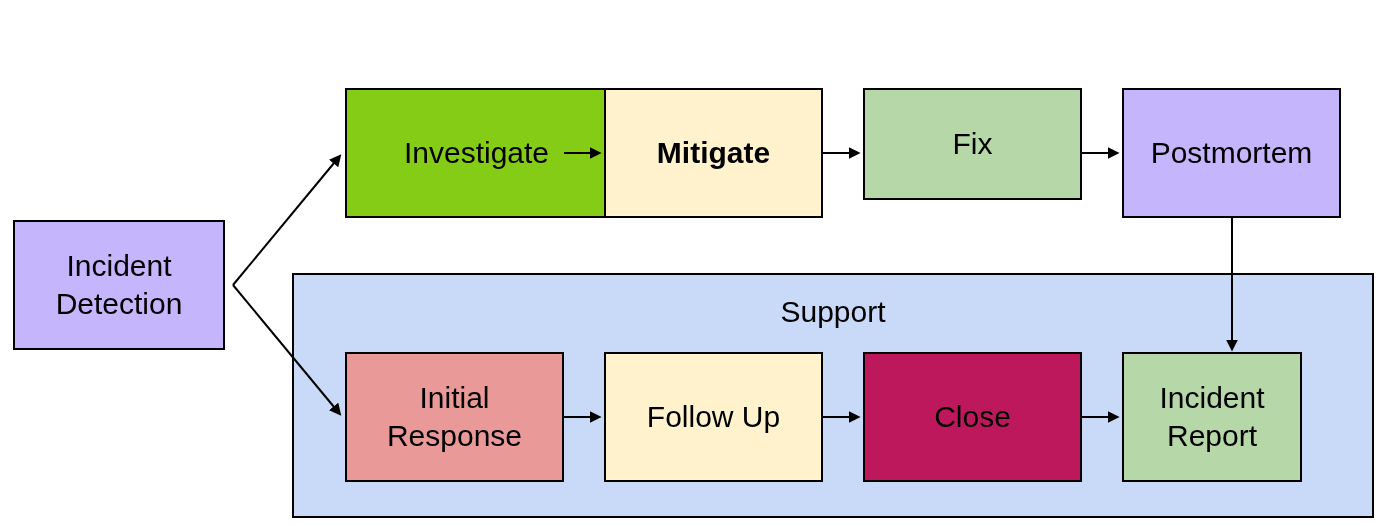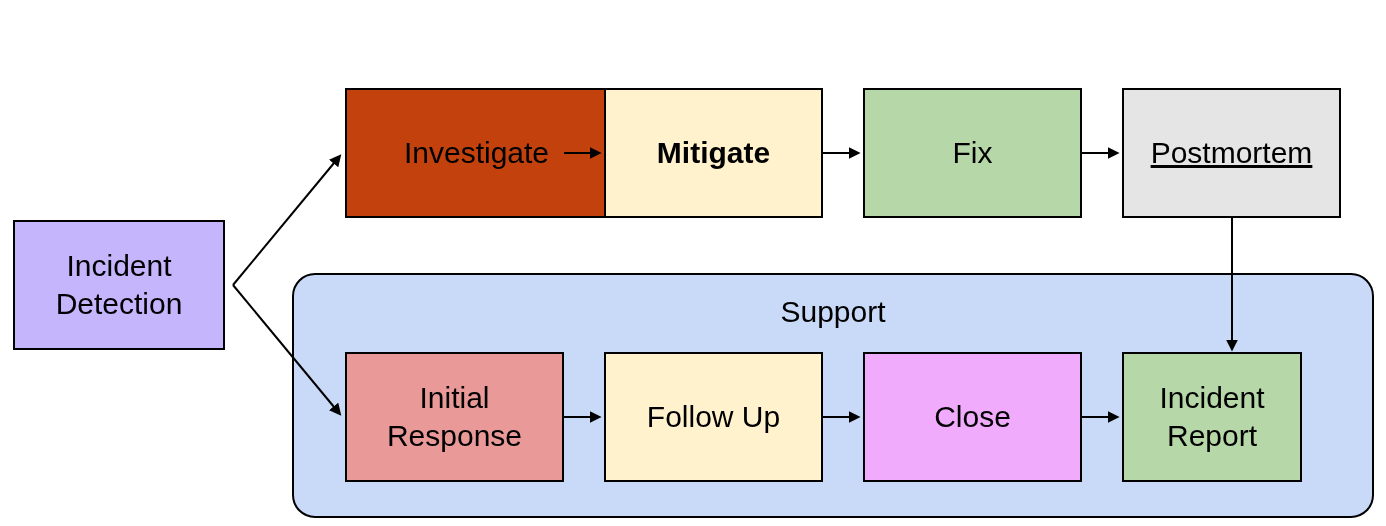--- a/index.html
+++ b/index.html
@@ -62,39 +62,39 @@
   #arrow-layer .arrowhead-shape {
     fill: #000000;
   }
 </style>
 </head>
 <body>
 
 <div id="canvas">
 
 
-  <div class="lane" style="left: 292px; top: 273px; width: 1082px; height: 245px; background-color: rgb(201, 218, 248); border-radius: 23px;">
+  <div class="lane" style="left: 292px; top: 273px; width: 1082px; height: 245px; background-color: rgb(201, 218, 248);">
     <div class="lane-title">Support</div>
   </div>
 
   <div class="node" style="left: 13px; top: 220px; width: 212px; height: 130px; background-color: #c4b5fd;">Incident Detection</div>
 
-  <div class="node" style="left: 345px; top: 88px; width: 263px; height: 130px; background-color: #c2410c;">Investigate</div>
+  <div class="node" style="left: 345px; top: 88px; width: 263px; height: 130px; background-color: #84cc16;">Investigate</div>
 
   <div class="node" style="left: 604px; top: 88px; width: 219px; height: 130px; background-color: rgb(255, 242, 204); font-weight: bold;">Mitigate</div>
 
-  <div class="node" style="left: 863px; top: 88px; width: 219px; height: 130px; background-color: rgb(182, 215, 168);">Fix</div>
+  <div class="node" style="left: 863px; top: 88px; width: 219px; height: 112px; background-color: rgb(182, 215, 168);">Fix</div>
 
-  <div class="node" style="left: 1122px; top: 88px; width: 219px; height: 130px; background-color: #e5e5e5; text-decoration: underline;">Postmortem</div>
+  <div class="node" style="left: 1122px; top: 88px; width: 219px; height: 130px; background-color: #c4b5fd;">Postmortem</div>
 
   <div class="node" style="left: 345px; top: 352px; width: 219px; height: 130px; background-color: rgb(234, 153, 153);">Initial Response</div>
 
   <div class="node" style="left: 604px; top: 352px; width: 219px; height: 130px; background-color: rgb(255, 242, 204);">Follow Up</div>
 
-  <div class="node" style="left: 863px; top: 352px; width: 219px; height: 130px; background-color: #f0abfc;">Close</div>
+  <div class="node" style="left: 863px; top: 352px; width: 219px; height: 130px; background-color: #be185d;">Close</div>
 
   <div class="node" style="left: 1122px; top: 352px; width: 180px; height: 130px; background-color: rgb(182, 215, 168);">Incident Report</div>
 
   <svg id="arrow-layer" viewBox="0 0 1386 526" xmlns="http://www.w3.org/2000/svg">
     <defs>
       <marker id="arrowhead" viewBox="0 0 10 10" refX="7" refY="5" markerWidth="6" markerHeight="6" orient="auto">
         <path class="arrowhead-shape" d="M 0 0 L 10 5 L 0 10 z"></path>
       </marker>
     </defs>
 

